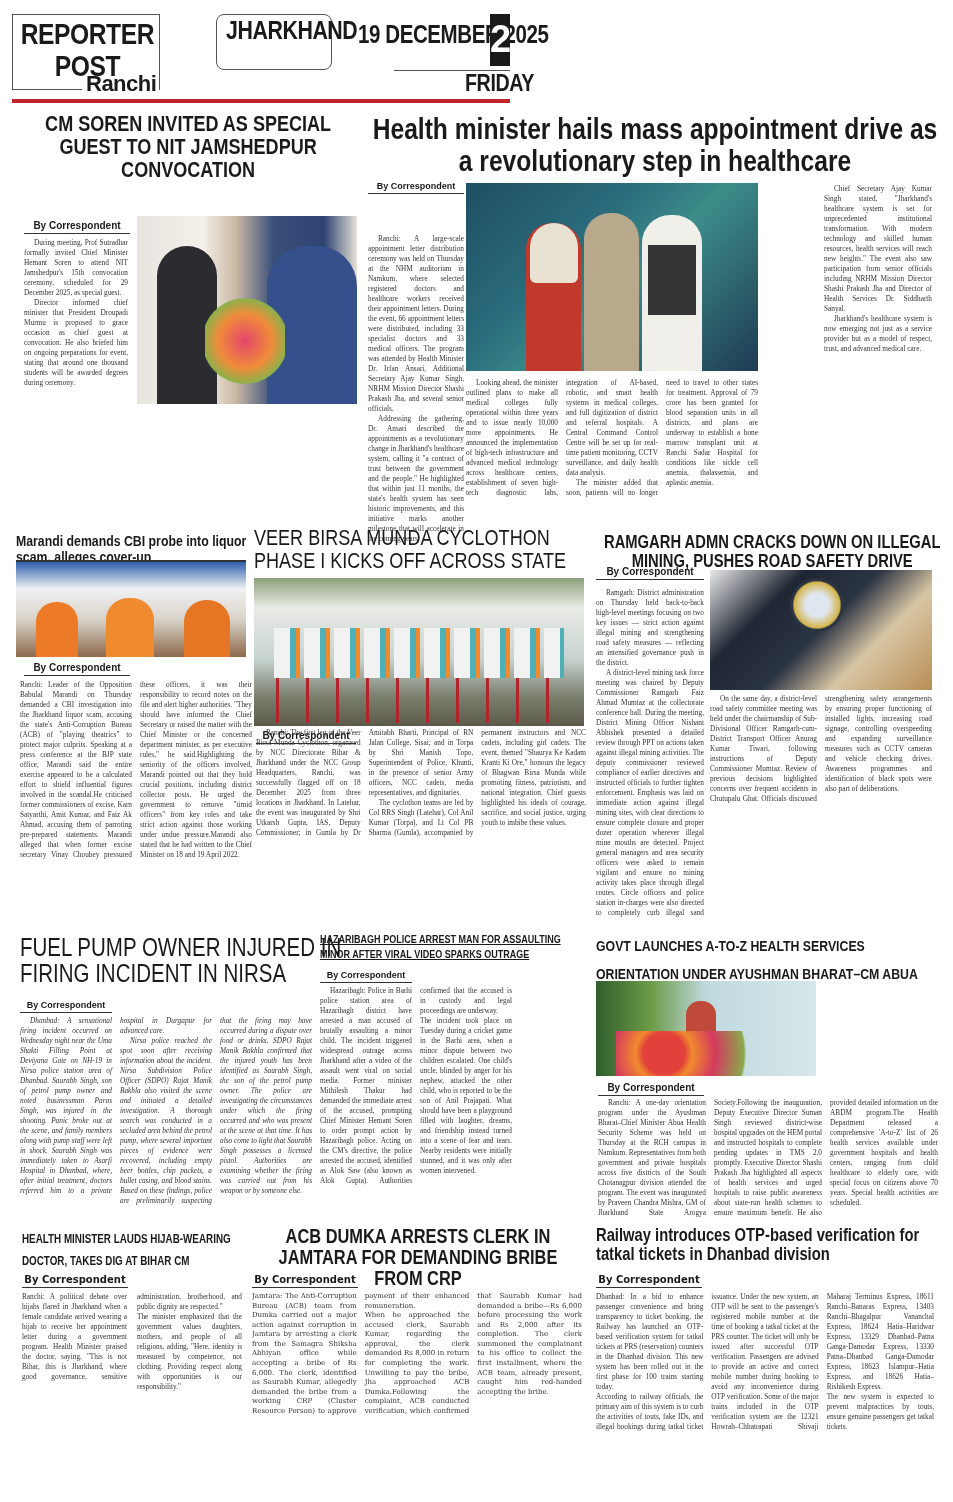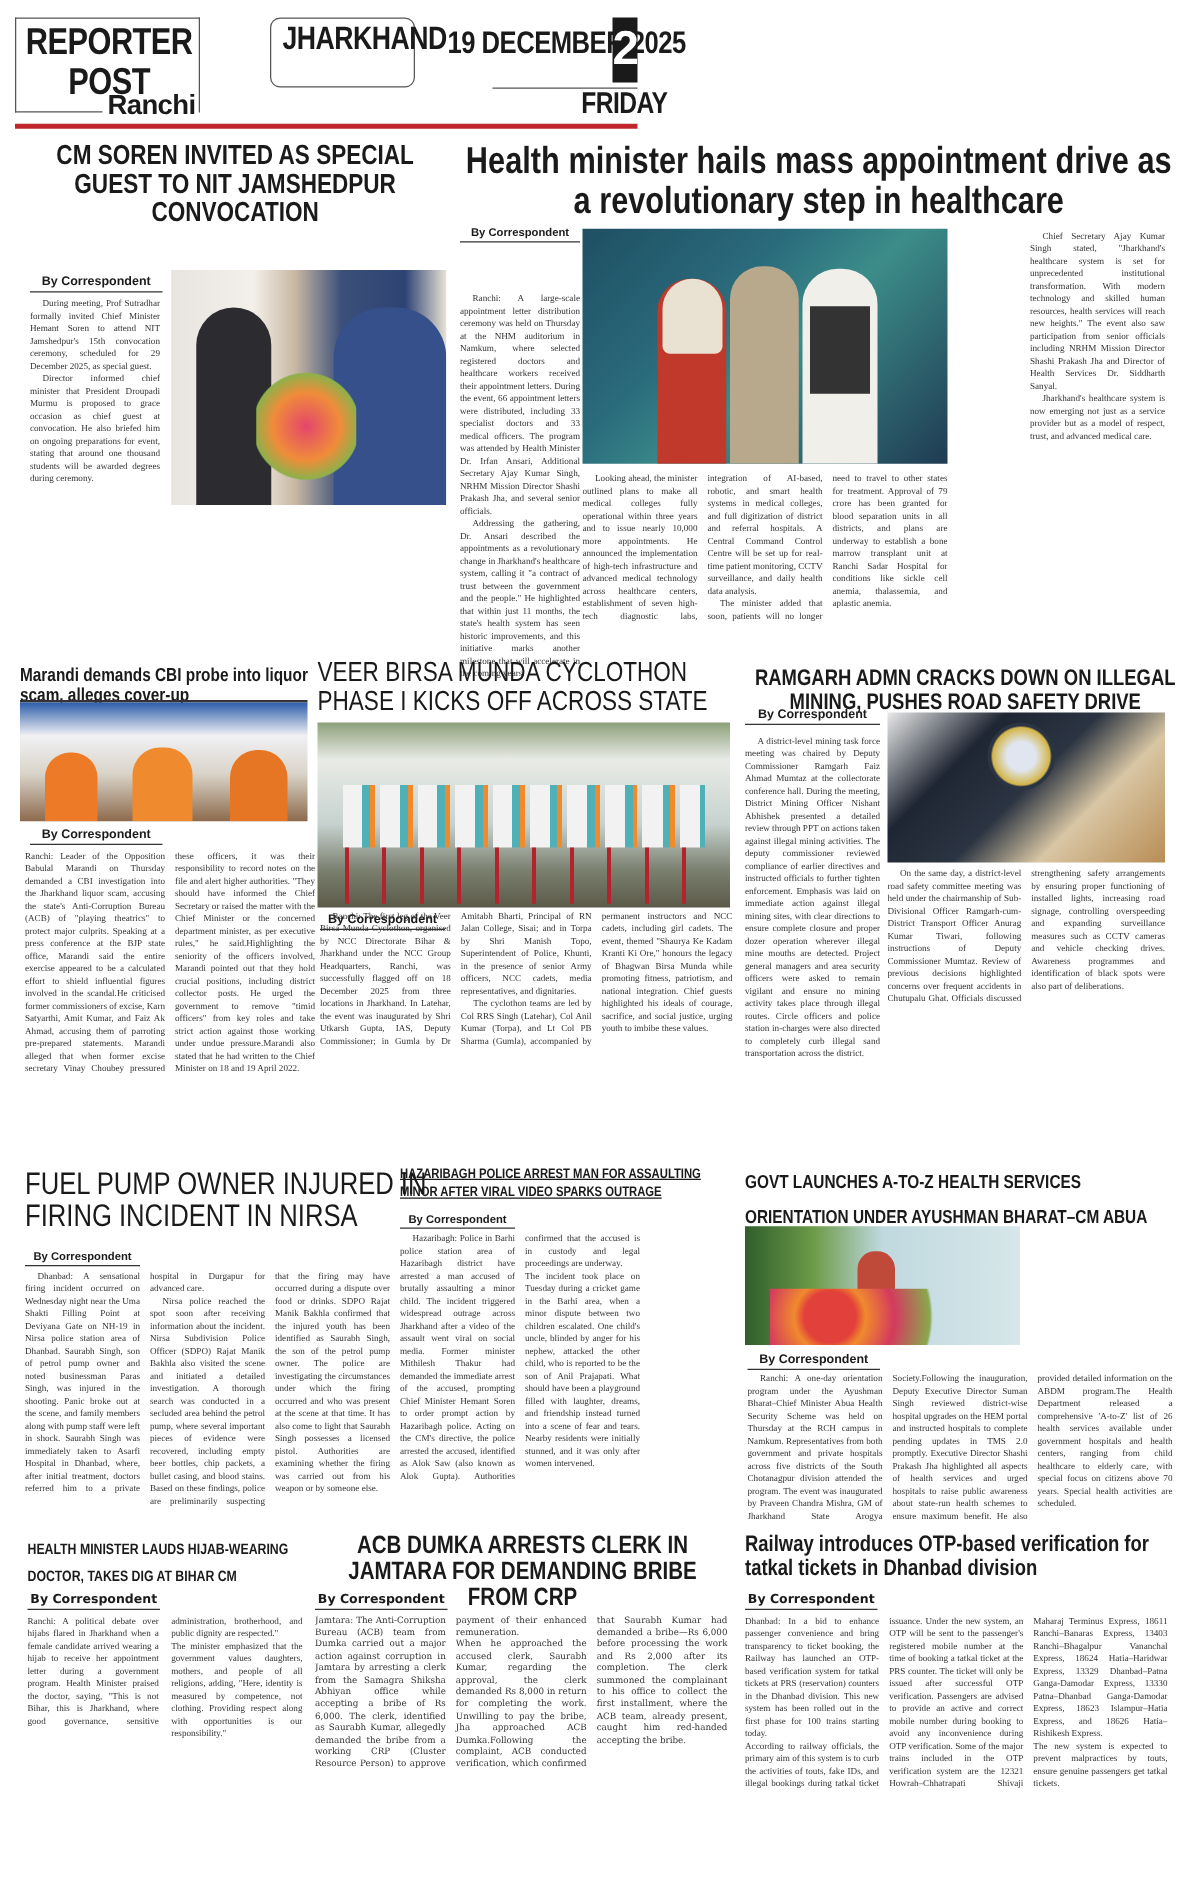--- a/index.html
+++ b/index.html
@@ -87,29 +87,30 @@
   <p>Ranchi: The first leg of the Veer Birsa Munda Cyclothon, organised by NCC Directorate Bihar &amp; Jharkhand under the NCC Group Headquarters, Ranchi, was successfully flagged off on 18 December 2025 from three locations in Jharkhand. In Latehar, the event was inaugurated by Shri Utkarsh Gupta, IAS, Deputy Commissioner; in Gumla by Dr Amitabh Bharti, Principal of RN Jalan College, Sisai; and in Torpa by Shri Manish Topo, Superintendent of Police, Khunti, in the presence of senior Army officers, NCC cadets, media representatives, and dignitaries.</p>
   <p>The cyclothon teams are led by Col RRS Singh (Latehar), Col Anil Kumar (Torpa), and Lt Col PB Sharma (Gumla), accompanied by permanent instructors and NCC cadets, including girl cadets. The event, themed "Shaurya Ke Kadam Kranti Ki Ore," honours the legacy of Bhagwan Birsa Munda while promoting fitness, patriotism, and national integration. Chief guests highlighted his ideals of courage, sacrifice, and social justice, urging youth to imbibe these values.</p>
 </div>
 
 <div class="abs hl" style="left:600px;top:533px;width:420px;font-size:18px;transform:scaleX(0.82);">RAMGARH ADMN CRACKS DOWN ON ILLEGAL MINING, PUSHES ROAD SAFETY DRIVE</div>
 <div class="abs byline" style="left:596px;top:566px;width:108px;">By Correspondent</div>
 <div class="abs photo" style="left:710px;top:570px;width:222px;height:120px;background:linear-gradient(135deg,#e9e9e9 0%,#1f2633 28%,#2b3442 50%,#d8c6a4 70%,#b88d55 100%);">
   <div style="position:absolute;left:80px;top:8px;width:54px;height:54px;border-radius:50%;background:radial-gradient(circle,#dfe6ef 30%,#d4b54a 60%,#2b3442 64%);"></div>
 </div>
 <div class="abs body" style="left:596px;top:588px;width:108px;height:330px;overflow:hidden;">
+  <p>Ramgarh: District administration on Thursday held back-to-back high-level meetings focusing on two key issues — strict action against illegal mining and strengthening road safety measures — reflecting an intensified governance push in the district.</p>
   <p>A district-level mining task force meeting was chaired by Deputy Commissioner Ramgarh Faiz Ahmad Mumtaz at the collectorate conference hall. During the meeting, District Mining Officer Nishant Abhishek presented a detailed review through PPT on actions taken against illegal mining activities. The deputy commissioner reviewed compliance of earlier directives and instructed officials to further tighten enforcement. Emphasis was laid on immediate action against illegal mining sites, with clear directions to ensure complete closure and proper dozer operation wherever illegal mine mouths are detected. Project general managers and area security officers were asked to remain vigilant and ensure no mining activity takes place through illegal routes. Circle officers and police station in-charges were also directed to completely curb illegal sand transportation across the district.</p>
 </div>
 <div class="abs body" style="left:710px;top:694px;width:222px;height:224px;overflow:hidden;column-count:2;column-gap:8px;">
   <p>On the same day, a district-level road safety committee meeting was held under the chairmanship of Sub-Divisional Officer Ramgarh-cum-District Transport Officer Anurag Kumar Tiwari, following instructions of Deputy Commissioner Mumtaz. Review of previous decisions highlighted concerns over frequent accidents in Chutupalu Ghat. Officials discussed strengthening safety arrangements by ensuring proper functioning of installed lights, increasing road signage, controlling overspeeding and expanding surveillance measures such as CCTV cameras and vehicle checking drives. Awareness programmes and identification of black spots were also part of deliberations.</p>
 </div>
 
 <div class="abs hl" style="left:20px;top:934px;width:400px;font-size:25px;text-align:left;font-weight:normal;transform:scaleX(0.82);">FUEL PUMP OWNER INJURED IN FIRING INCIDENT IN NIRSA</div>
 <div class="abs byline" style="left:20px;top:1000px;width:92px;font-size:9px;">By Correspondent</div>
-<div class="abs body" style="left:20px;top:1016px;width:292px;height:202px;overflow:hidden;column-count:3;column-gap:8px;">
+<div class="abs body" style="left:20px;top:1016px;width:292px;height:202px;overflow:hidden;column-count:3;column-gap:8px;font-style:italic;">
   <p>Dhanbad: A sensational firing incident occurred on Wednesday night near the Uma Shakti Filling Point at Deviyana Gate on NH-19 in Nirsa police station area of Dhanbad. Saurabh Singh, son of petrol pump owner and noted businessman Paras Singh, was injured in the shooting. Panic broke out at the scene, and family members along with pump staff were left in shock. Saurabh Singh was immediately taken to Asarfi Hospital in Dhanbad, where, after initial treatment, doctors referred him to a private hospital in Durgapur for advanced care.</p>
   <p>Nirsa police reached the spot soon after receiving information about the incident. Nirsa Subdivision Police Officer (SDPO) Rajat Manik Bakhla also visited the scene and initiated a detailed investigation. A thorough search was conducted in a secluded area behind the petrol pump, where several important pieces of evidence were recovered, including empty beer bottles, chip packets, a bullet casing, and blood stains. Based on these findings, police are preliminarily suspecting that the firing may have occurred during a dispute over food or drinks. SDPO Rajat Manik Bakhla confirmed that the injured youth has been identified as Saurabh Singh, the son of the petrol pump owner. The police are investigating the circumstances under which the firing occurred and who was present at the scene at that time. It has also come to light that Saurabh Singh possesses a licensed pistol. Authorities are examining whether the firing was carried out from his weapon or by someone else.</p>
 </div>
 
 <div class="abs hl" style="left:320px;top:932px;width:330px;font-size:11px;text-align:left;line-height:15px;text-decoration:underline;transform:scaleX(0.82);">HAZARIBAGH POLICE ARREST MAN FOR ASSAULTING MINOR AFTER VIRAL VIDEO SPARKS OUTRAGE</div>
 <div class="abs byline" style="left:320px;top:970px;width:92px;font-size:9px;">By Correspondent</div>
 <div class="abs body" style="left:320px;top:986px;width:192px;height:232px;overflow:hidden;column-count:2;column-gap:8px;">
   <p>Hazaribagh: Police in Barhi police station area of Hazaribagh district have arrested a man accused of brutally assaulting a minor child. The incident triggered widespread outrage across Jharkhand after a video of the assault went viral on social media. Former minister Mithilesh Thakur had demanded the immediate arrest of the accused, prompting Chief Minister Hemant Soren to order prompt action by Hazaribagh police. Acting on the CM's directive, the police arrested the accused, identified as Alok Saw (also known as Alok Gupta). Authorities confirmed that the accused is in custody and legal proceedings are underway.</p>
   <p style="text-indent:0;">The incident took place on Tuesday during a cricket game in the Barhi area, when a minor dispute between two children escalated. One child's uncle, blinded by anger for his nephew, attacked the other child, who is reported to be the son of Anil Prajapati. What should have been a playground filled with laughter, dreams, and friendship instead turned into a scene of fear and tears. Nearby residents were initially stunned, and it was only after women intervened.</p>
 </div>

